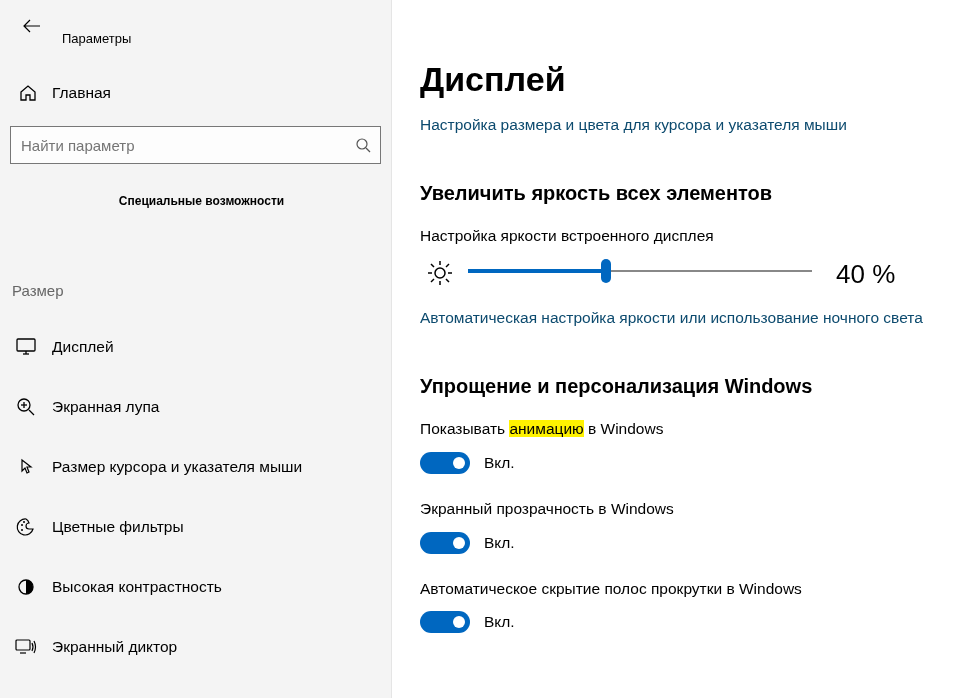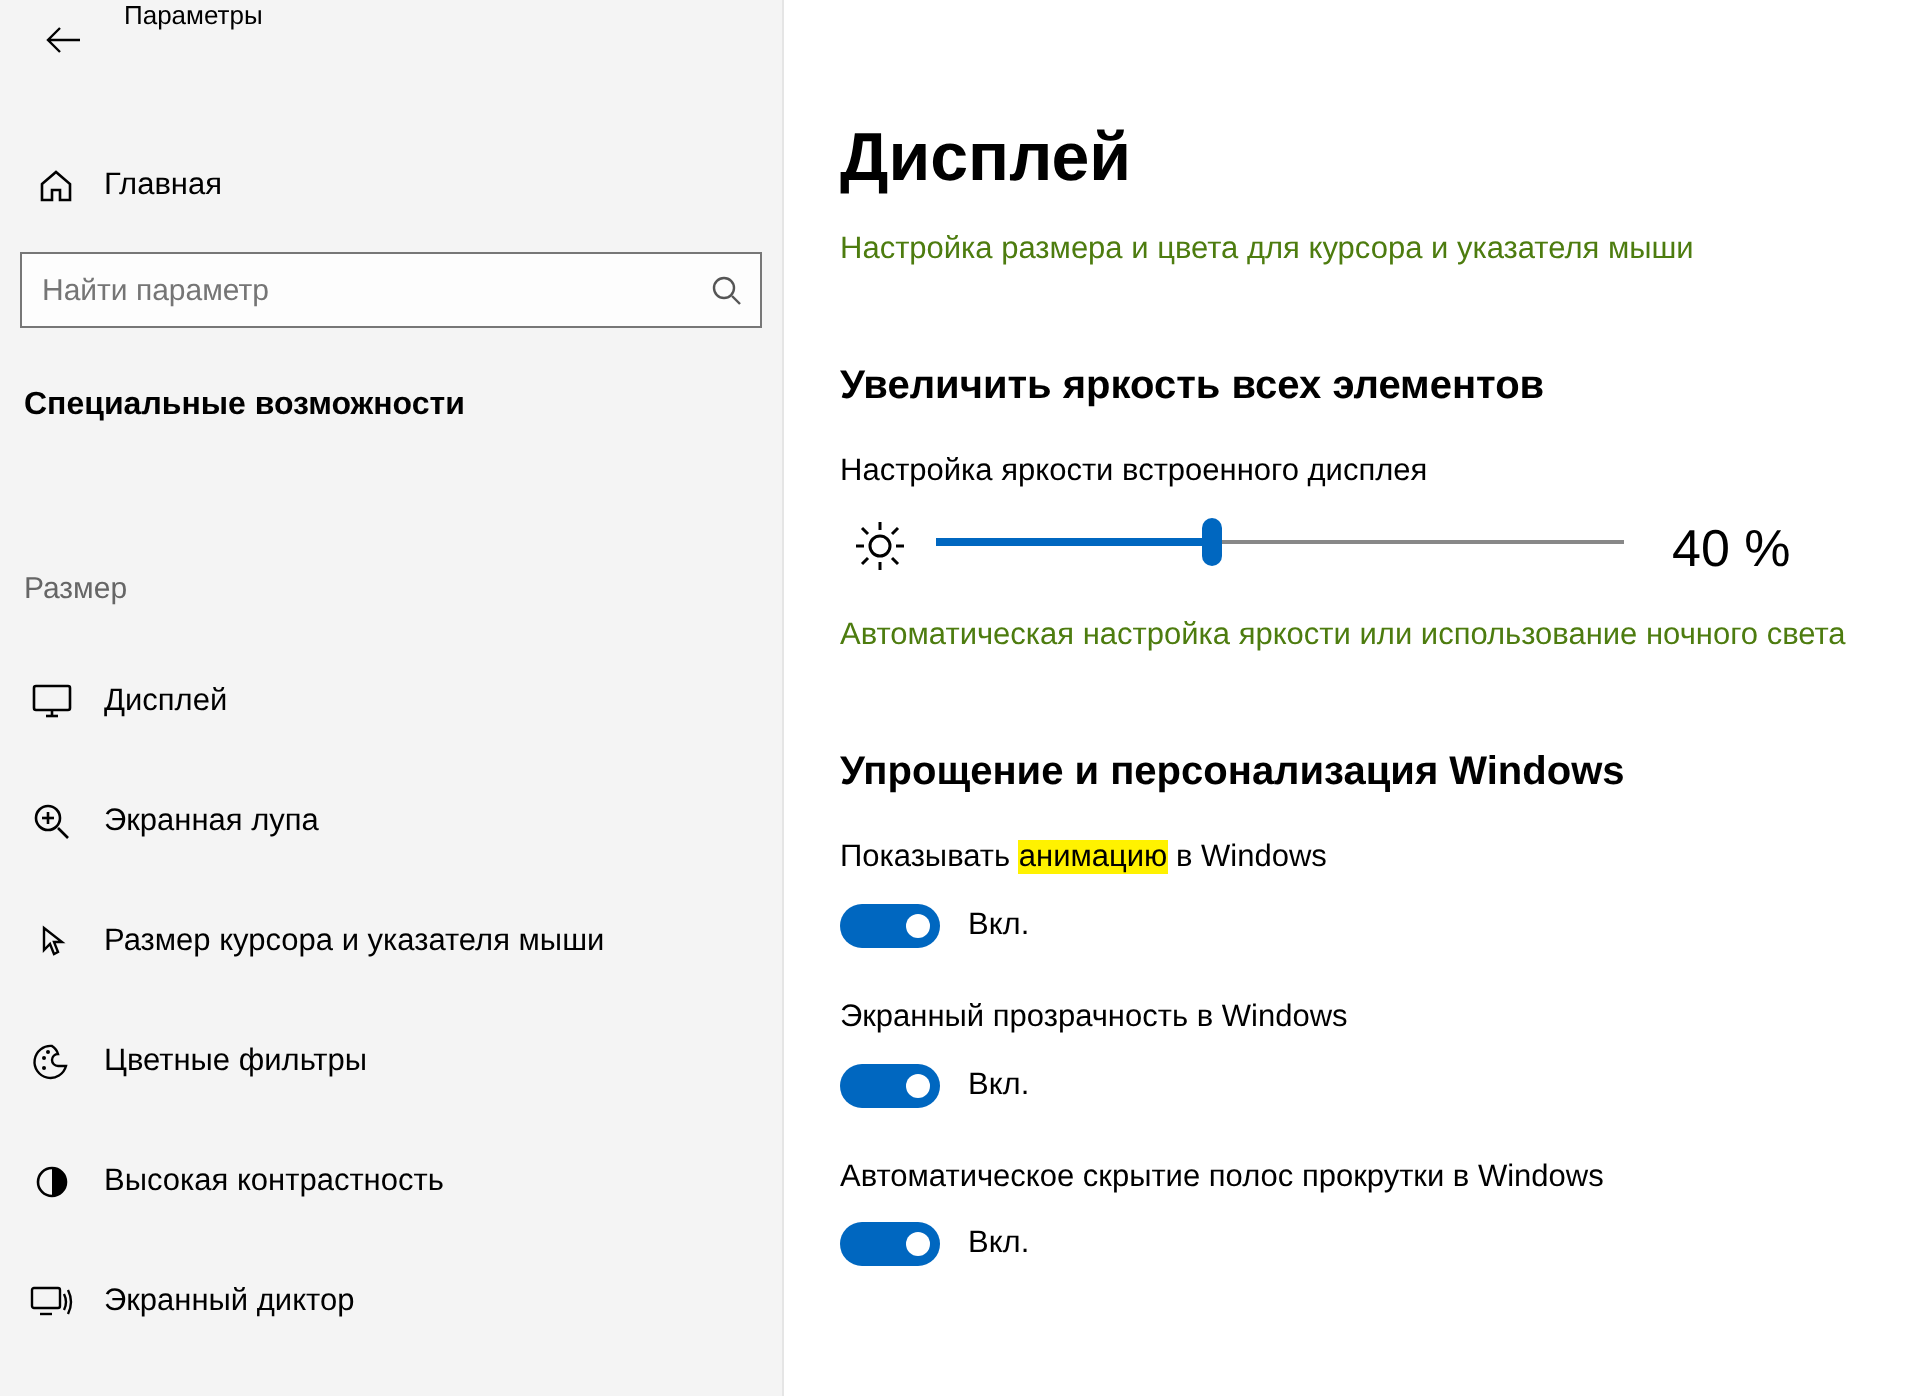--- a/index.html
+++ b/index.html
@@ -15,21 +15,21 @@
   .sidebar {
     width: 392px;
     height: 100%;
     background: #f4f4f4;
     border-right: 1px solid #e5e5e5;
     display: flex;
     flex-direction: column;
   }
   .topbar {
     display: flex;
-    align-items: flex-start;
+    align-items: flex-end;
     height: 46px;
     padding-left: 12px;
   }
   .back-btn {
     width: 40px;
     height: 40px;
     display: flex;
     align-items: center;
     justify-content: center;
     cursor: pointer;
@@ -63,23 +63,24 @@
     font-size: 15px;
     padding: 0 10px;
     color: #555;
   }
   .search-ico {
     width: 34px;
     display:flex; justify-content:center; align-items:center;
     color:#555;
   }
   .section-title {
-    font-size: 16px;
+    font-size: 12px;
     font-weight: 600;
     margin: 30px 0 0 12px;
+    text-align: center;
   }
   .group-label {
     font-size: 15px;
     color: #666;
     margin: 74px 0 18px 12px;
   }
   .nav-item {
     display: flex;
     align-items: center;
     height: 60px;
@@ -99,21 +100,21 @@
     flex: 1;
     padding: 60px 20px 0 28px;
     overflow: hidden;
   }
   .page-h1 {
     font-size: 34px;
     font-weight: 600;
     margin-bottom: 14px;
   }
   .link {
-    color: #4d7c0f;
+    color: #0c4a6e;
     font-size: 15.5px;
     cursor: pointer;
     line-height: 1.5;
   }
   .h2 {
     font-size: 20px;
     font-weight: 600;
     margin-top: 46px;
     margin-bottom: 20px;
   }

